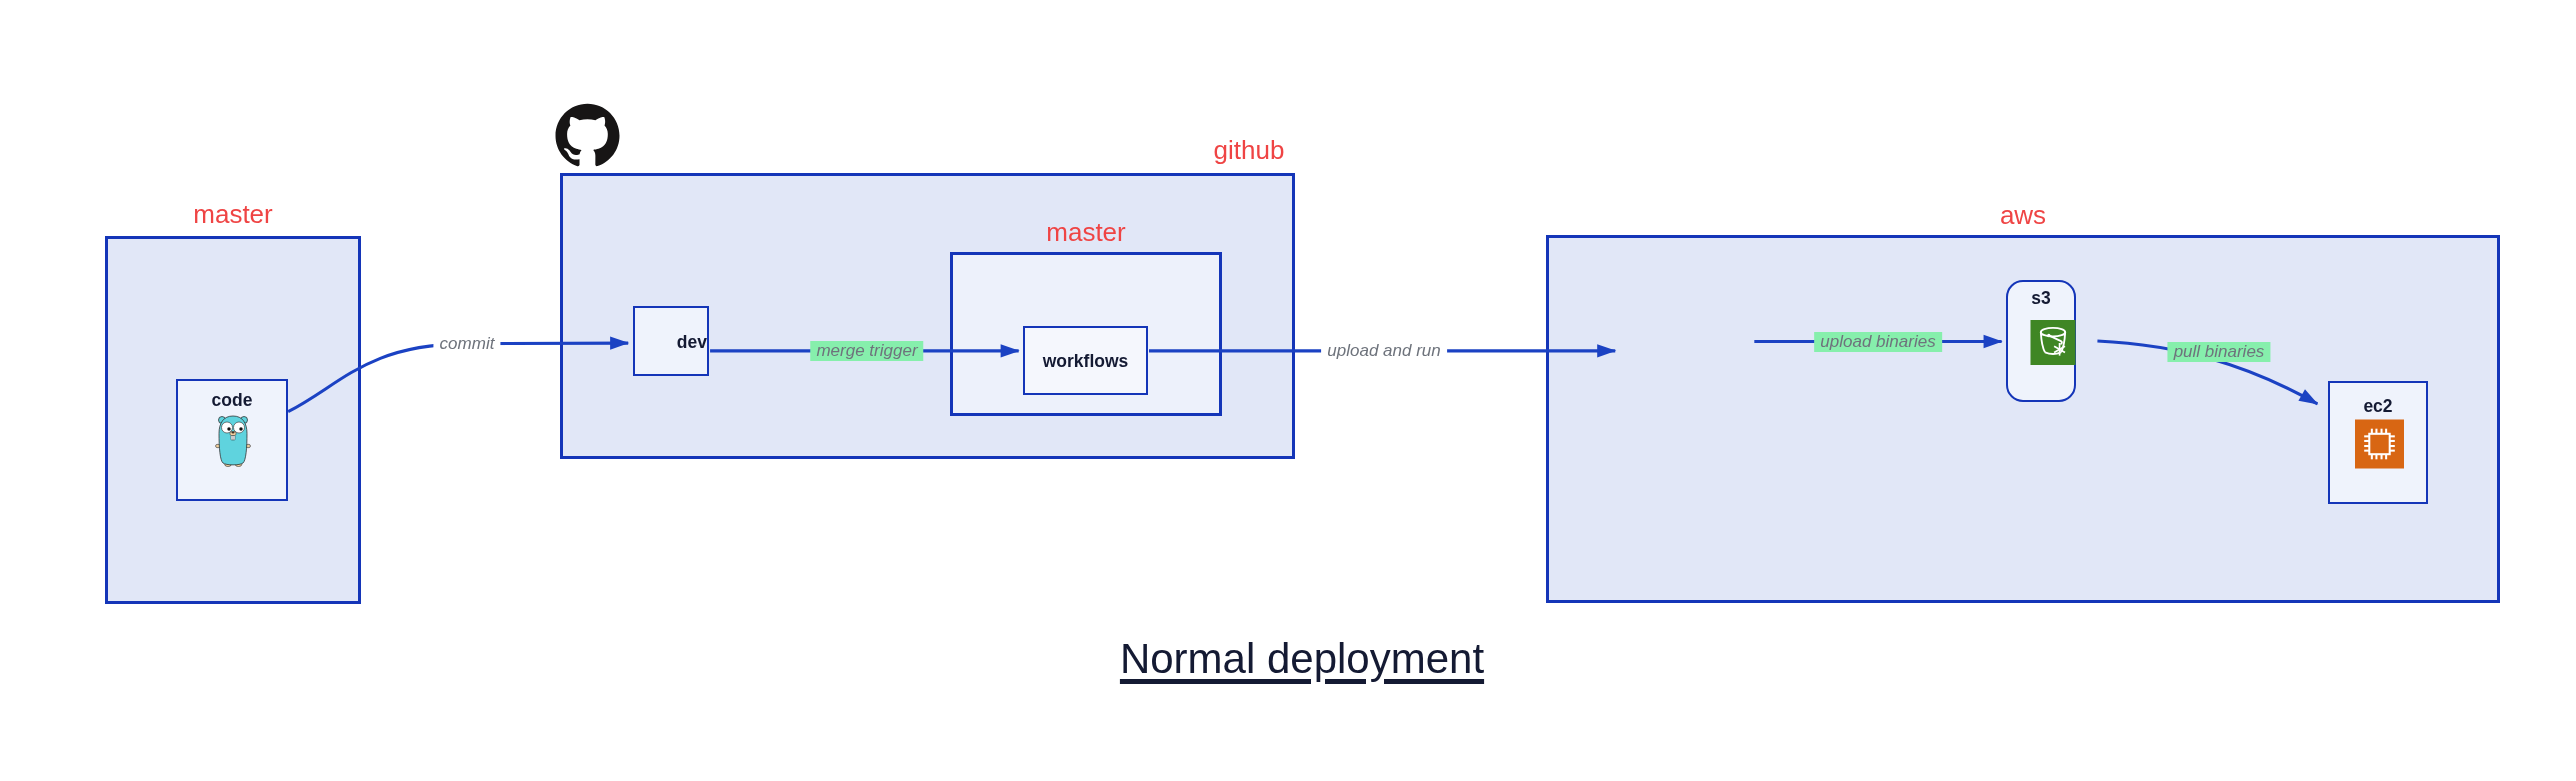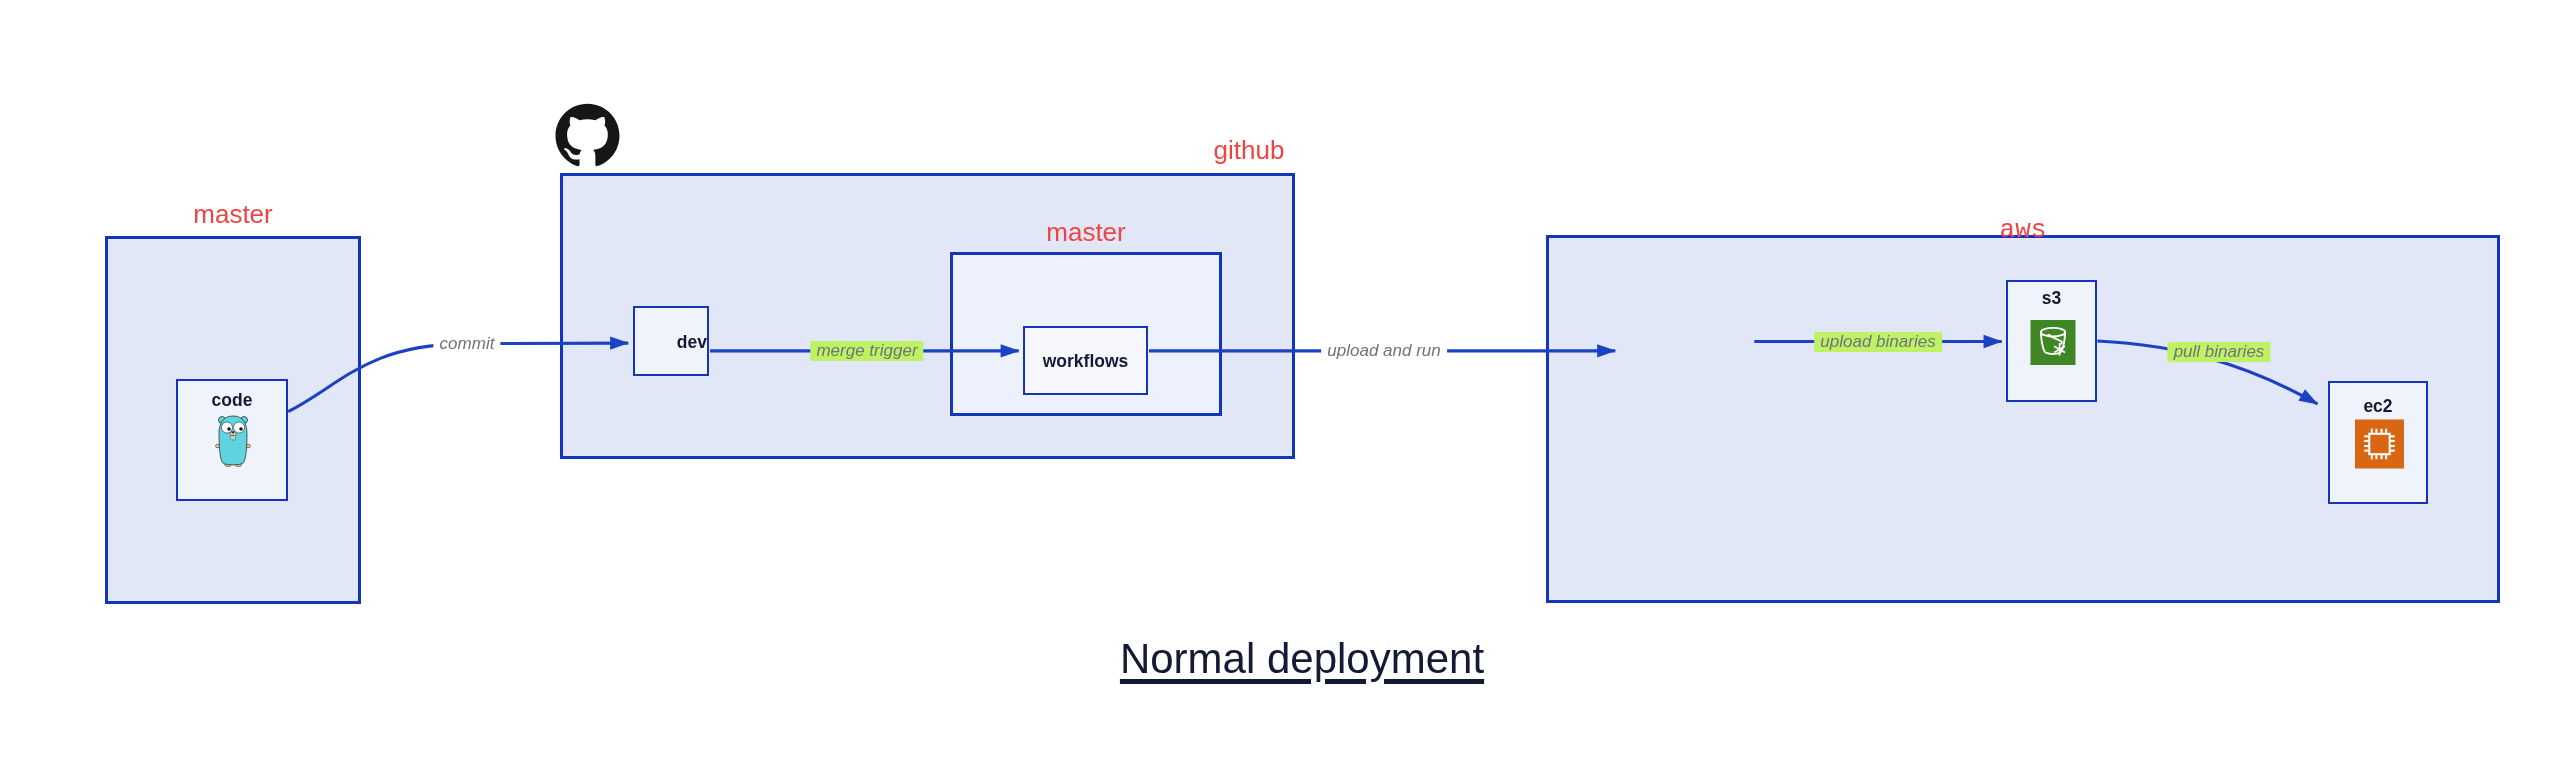--- a/index.html
+++ b/index.html
@@ -8,21 +8,21 @@
     font-family:"Liberation Sans", sans-serif;overflow:hidden;
   }
   .group{position:absolute;box-sizing:border-box;background:#e1e7f7;border:3.1px solid #1435b8;}
   .group.inner{background:#edf1fb;}
   .node{position:absolute;box-sizing:border-box;background:#eff3fc;border:2.6px solid #1435b8;}
   .node.bright{background:#f5f7fd;}
   .glabel{position:absolute;color:#ef4444;font-size:26px;text-align:center;white-space:nowrap;}
   .nlabel{position:absolute;left:0;width:100%;text-align:center;color:#141a33;font-size:17.5px;font-weight:bold;white-space:nowrap;}
   .elabel{position:absolute;transform:translate(-50%,-50%);color:#6e737c;font-size:17px;font-style:italic;white-space:nowrap;padding:0 6.2px;}
   .elabel.on-white{background:#ffffff;}
-  .elabel.on-fill{background:#bef264;}
+  .elabel.on-fill{background:#86efac;}
   .edges{position:absolute;left:0;top:0;pointer-events:none;}
   .icon{position:absolute;}
   .title{
     position:absolute;transform:translateX(-50%);color:#141a33;font-size:42px;white-space:nowrap;
     text-decoration:underline;text-decoration-thickness:4.6px;text-underline-offset:6.2px;
   }
 </style>
 </head>
 <body>
 
@@ -71,21 +71,21 @@
 
   <div class="node" style="left:633px;top:306px;width:76px;height:70px;">
     <div class="nlabel" style="top:24px;text-align:right;">dev</div>
   </div>
 
   <div class="node bright" style="left:1023px;top:326px;width:125px;height:69px;">
     <div class="nlabel" style="top:23px;">workflows</div>
   </div>
 
 
-  <div class="node" style="left:2006px;top:280px;width:91px;height:122px;">
+  <div class="node" style="left:2006px;top:280px;width:70px;height:122px;border-radius:17px;">
     <div class="nlabel" style="top:5.7px;">s3</div>
     <svg class="icon" style="left:21.6px;top:38px;" width="46" height="45" viewBox="0 0 48 48">
       <rect x="0" y="0" width="48" height="48" fill="#3f8624"></rect>
       <g stroke="#ffffff" stroke-width="2" fill="none">
         <ellipse cx="24" cy="13" rx="13" ry="4.6"></ellipse>
         <path d="M11 13 C11.5 22 13 30 15.5 34.5"></path>
         <path d="M37 13 C36.5 22 35 30 32.5 34.5"></path>
         <path d="M15.5 34.5 Q24 38 32.5 34.5"></path>
         <path d="M19.5 16.5 L32.5 22.5 C34.3 23.3 33.6 25.6 31.8 25.2"></path>
       </g>
@@ -126,21 +126,21 @@
 
   <span class="elabel on-white" style="left:467px;top:344px;">commit</span>
   <span class="elabel on-fill" style="left:867px;top:351px;">merge trigger</span>
   <span class="elabel on-white" style="left:1384px;top:351px;">upload and run</span>
   <span class="elabel on-fill" style="left:1878px;top:342px;">upload binaries</span>
   <span class="elabel on-fill" style="left:2219px;top:352px;">pull binaries</span>
 
   <div class="glabel" style="left:105px;top:199px;width:256px;">master</div>
   <div class="glabel" style="left:1249px;top:135px;transform:translateX(-50%);">github</div>
   <div class="glabel" style="left:950px;top:217px;width:272px;">master</div>
-  <div class="glabel" style="left:1546px;top:215px;width:954px;font-family:Liberation Mono, monospace;">aws</div>
+  <div class="glabel" style="left:1546px;top:200px;width:954px;">aws</div>
 
   <svg class="icon" style="left:555px;top:103px;" width="65" height="64" viewBox="0 0 24 24">
     <path fill="#171515" fill-rule="evenodd" clip-rule="evenodd" d="M12 .297c-6.63 0-12 5.373-12 12 0 5.303 3.438 9.8 8.205 11.385.6.113.82-.258.82-.577 0-.285-.01-1.04-.015-2.04-3.338.724-4.042-1.61-4.042-1.61C4.422 18.07 3.633 17.7 3.633 17.7c-1.087-.744.084-.729.084-.729 1.205.084 1.838 1.236 1.838 1.236 1.07 1.835 2.809 1.305 3.495.998.108-.776.417-1.305.76-1.605-2.665-.3-5.466-1.332-5.466-5.93 0-1.31.465-2.38 1.235-3.22-.135-.303-.54-1.523.105-3.176 0 0 1.005-.322 3.3 1.23.96-.267 1.98-.399 3-.405 1.02.006 2.04.138 3 .405 2.28-1.552 3.285-1.23 3.285-1.23.645 1.653.24 2.873.12 3.176.765.84 1.23 1.91 1.23 3.22 0 4.61-2.805 5.625-5.475 5.92.42.36.81 1.096.81 2.22 0 1.606-.015 2.896-.015 3.286 0 .315.21.69.825.57C20.565 22.092 24 17.592 24 12.297c0-6.627-5.373-12-12-12"></path>
   </svg>
 
   <div class="title" style="left:1302px;top:635px;">Normal deployment</div>
 
 </div>
 
 

